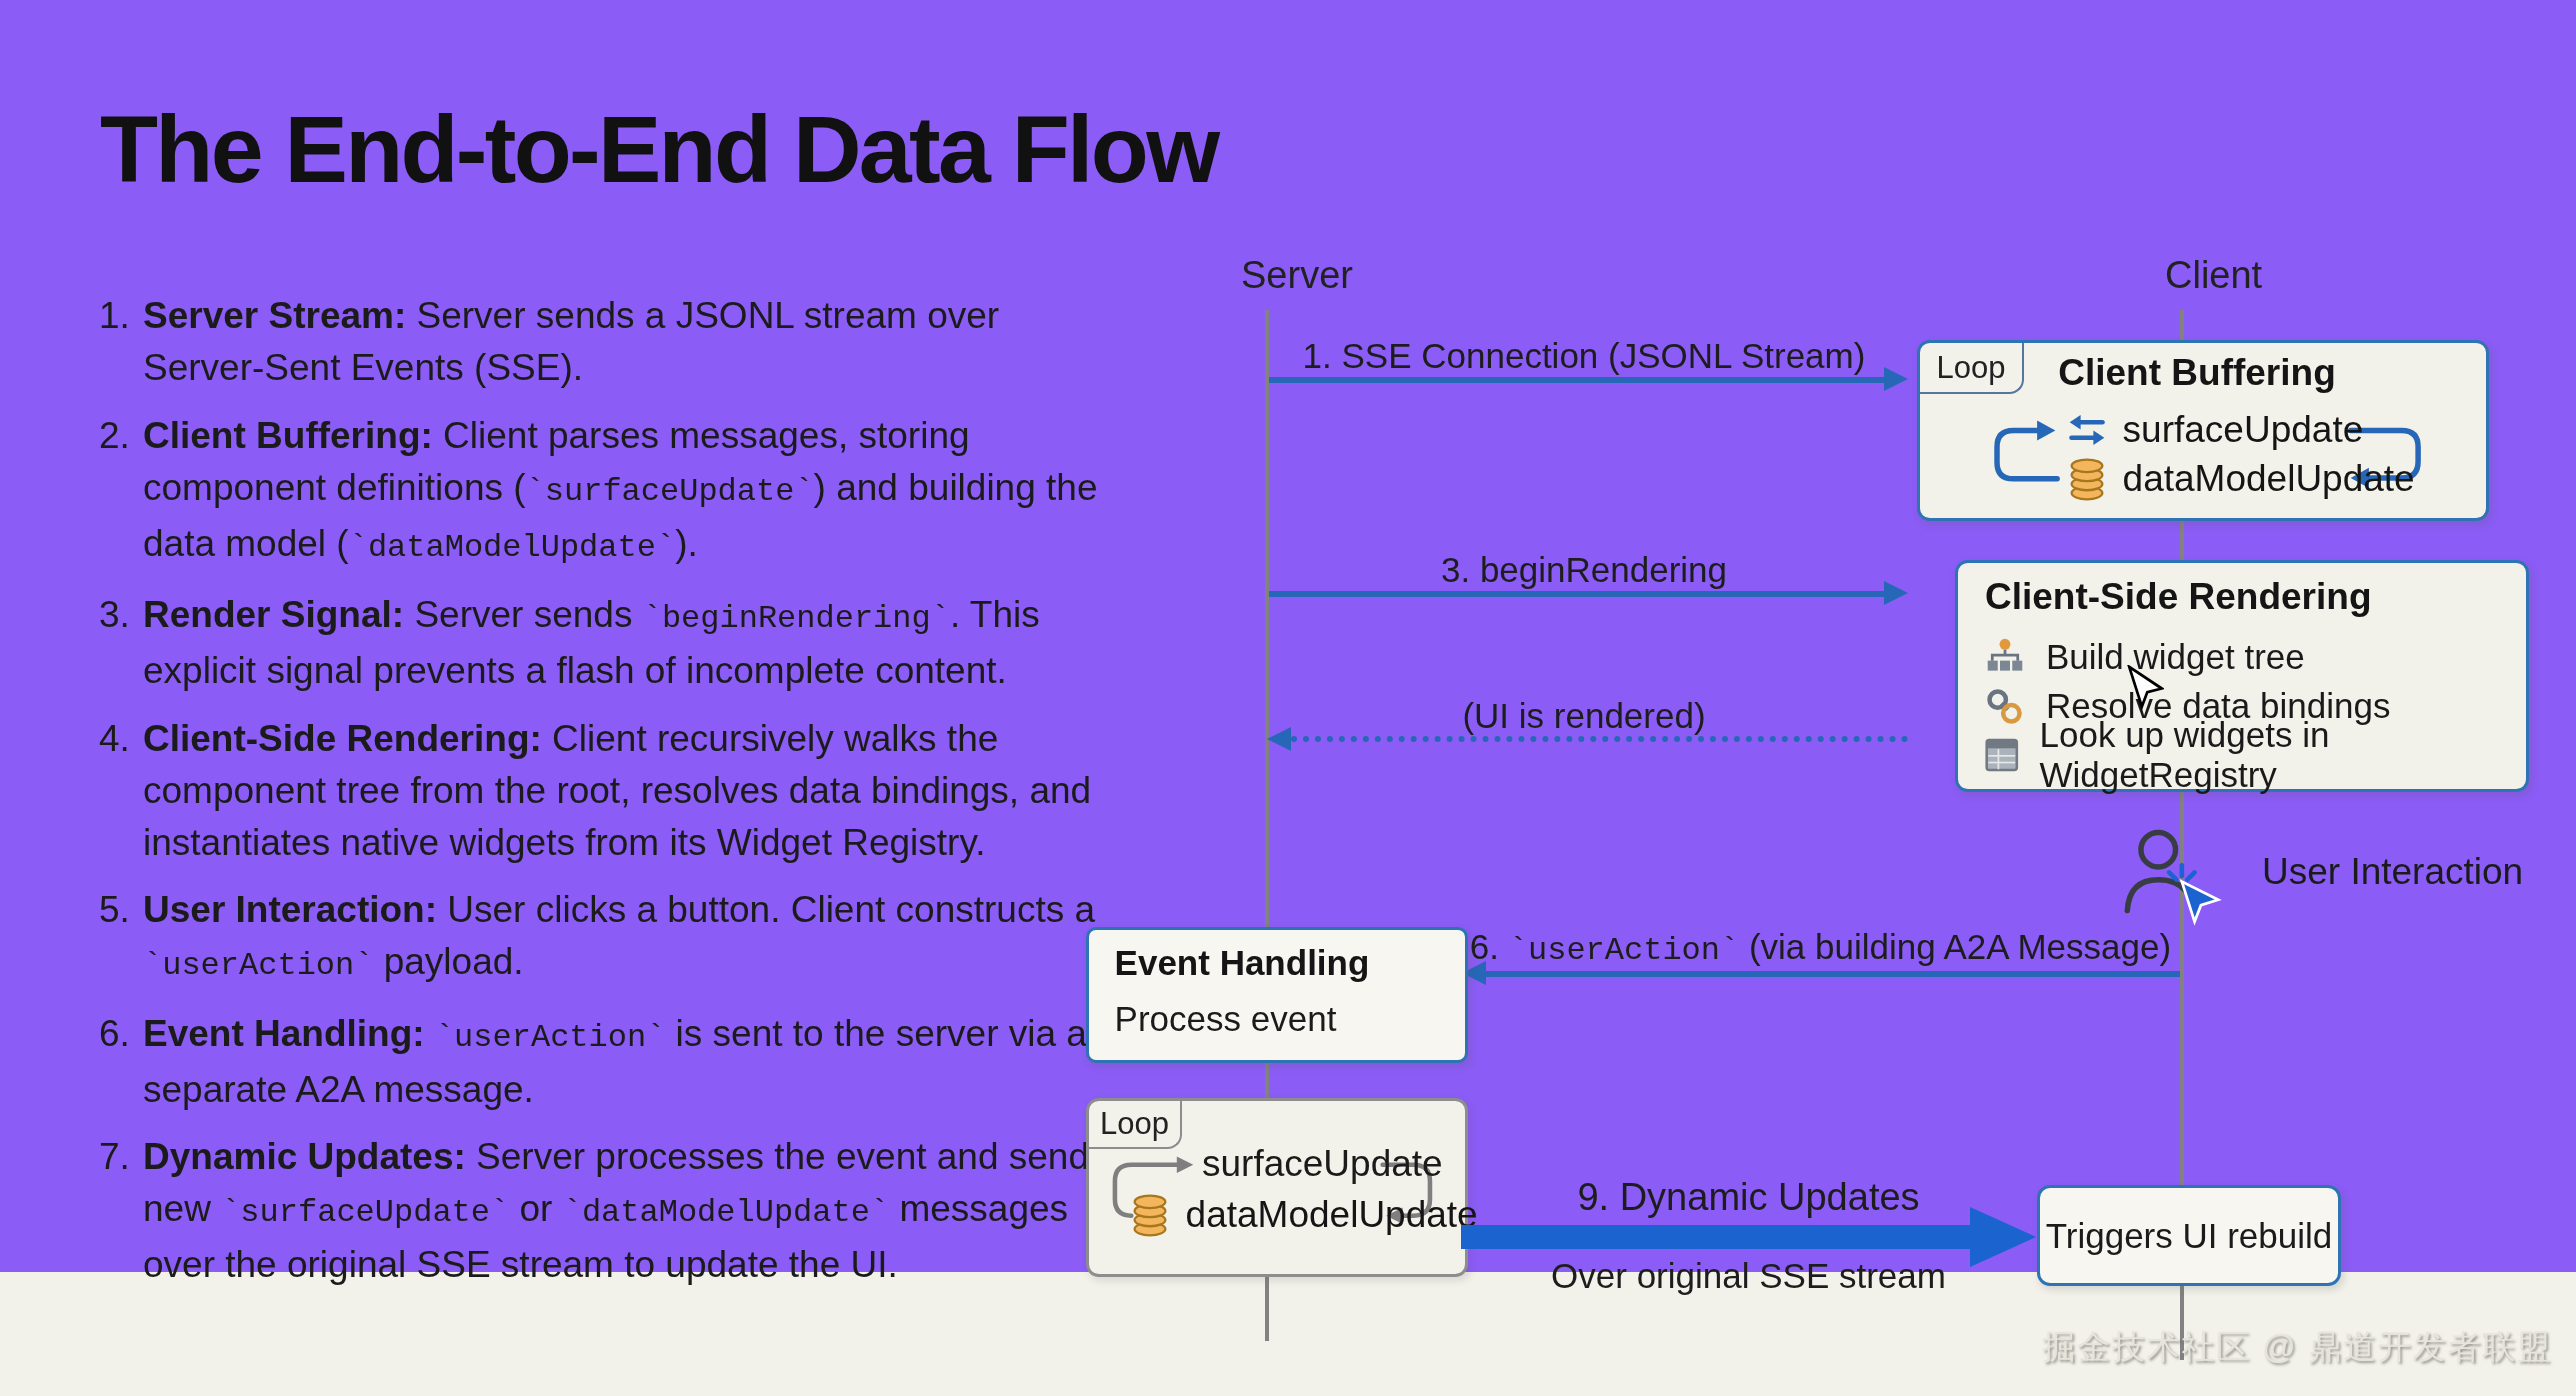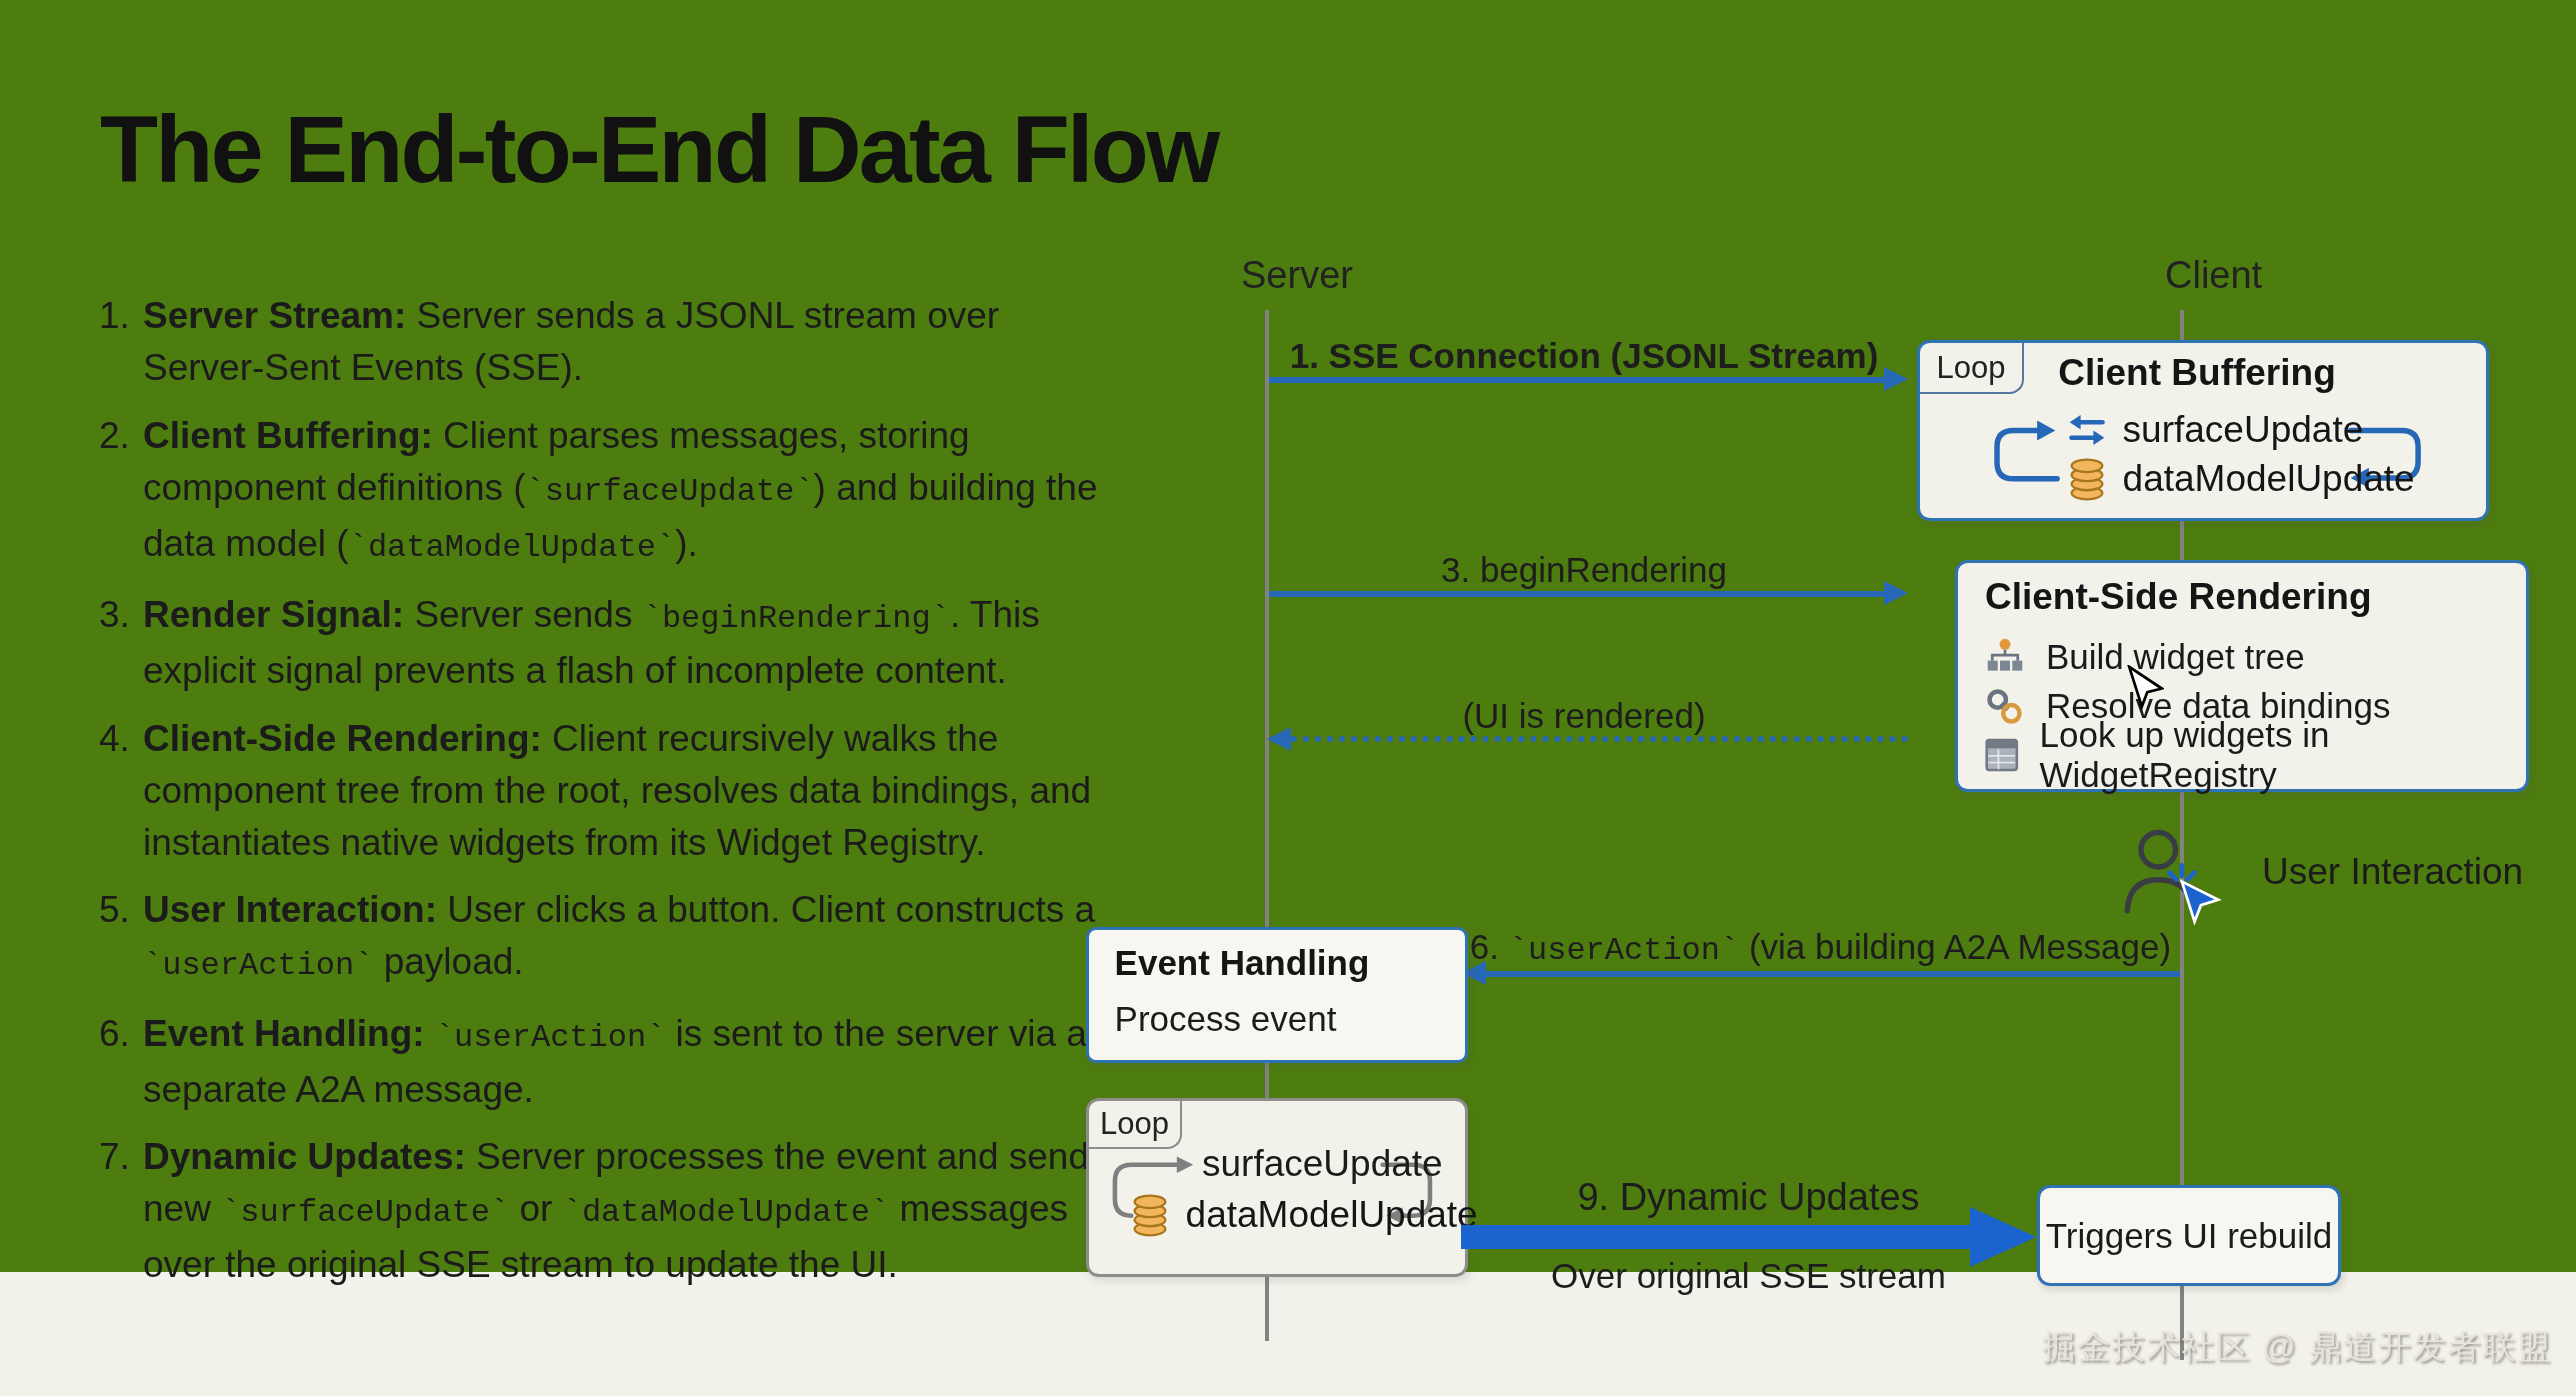--- a/index.html
+++ b/index.html
@@ -1,18 +1,18 @@
 <!DOCTYPE html>
 <html style="font-size:14.6px"><head>
 <meta charset="utf-8">
 <style>
   html,body{margin:0;padding:0;}
   body{width:2576px;height:1397px;overflow:hidden;background:#f2f1ea;
        font-family:"Liberation Sans", sans-serif;color:#1b1b1b;}
-  #canvas{position:relative;width:2576px;height:1272px;background:#4d7c0f;}
+  #canvas{position:relative;width:2576px;height:1272px;background:#8b5cf6;}
   .abs{position:absolute;}
 
   
   .page-title{left:100px;top:95px;font-size:95px;font-weight:800;letter-spacing:-2.7px;color:#111;}
 
   
   .steps{left:99px;top:290px;width:1013px;}
   .step{display:grid;grid-template-columns:44px 1fr;margin-bottom:15.5px;
         font-size:37px;line-height:52px;}
   .step-num{font-weight:400;}
@@ -82,21 +82,21 @@
         <div><span class="seg-b">Dynamic Updates:</span><span class="seg-t"> Server processes the event and sends new </span><span class="seg-c">`surfaceUpdate`</span><span class="seg-t"> or </span><span class="seg-c">`dataModelUpdate`</span><span class="seg-t"> messages over the original SSE stream to update the UI.</span></div>
       </div>
     </div>
 
   <div class="abs ll-label" style="left:1216px;top:254px;">Server</div>
   <div class="abs ll-label" style="left:2140px;top:254px;">Client</div>
 
   <div class="abs lifeline" style="left:1265px;top:310px;height:1031px;"></div>
   <div class="abs lifeline" style="left:2180px;top:310px;height:1050px;"></div>
 
-  <div class="abs msg-label" style="left:1269px;top:336px;width:630px;font-weight:bold;">1. SSE Connection (JSONL Stream)</div>
+  <div class="abs msg-label" style="left:1269px;top:336px;width:630px;">1. SSE Connection (JSONL Stream)</div>
   <div class="abs msg-line" style="left:1269px;top:377px;width:617px;"></div>
   <div class="abs head-right" style="left:1884px;top:367px;"></div>
 
   <div class="abs bluebox" style="left:1917px;top:340px;width:566px;height:175px;">
     <div class="loop-tab">Loop</div>
     <div class="abs box-title" style="left:0;right:12px;top:9px;text-align:center;">Client Buffering</div>
     <svg class="abs" style="left:0;top:0;" width="566" height="175" viewBox="0 0 620 192">
       <g stroke="#2767b8" stroke-width="6" fill="none" stroke-linecap="round">
         <path d="M150,149 H102 Q84,149 84,131 V114 Q84,96 102,96 H128"></path>
         <path d="M472,96 H528 Q546,96 546,114 V130 Q546,148 528,148 H490"></path>

